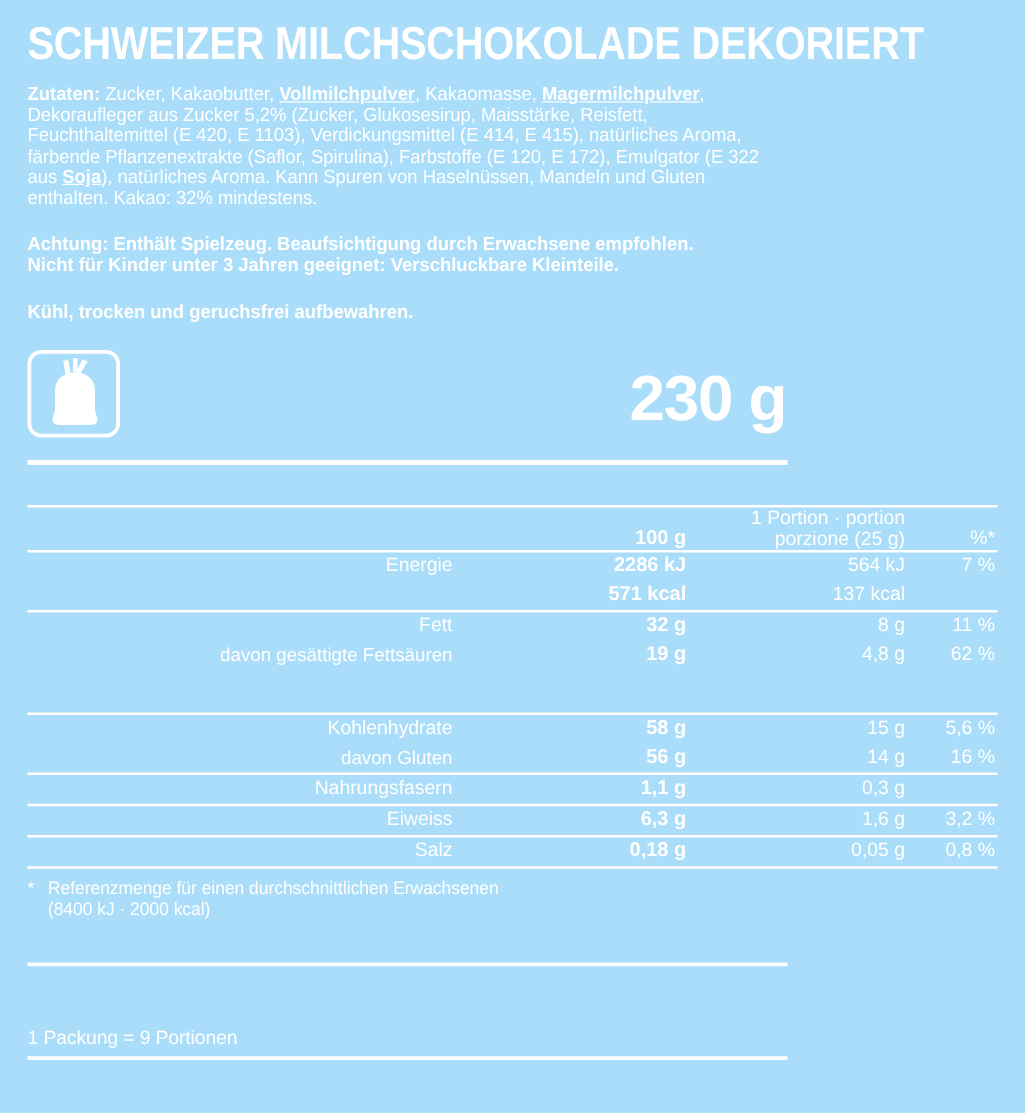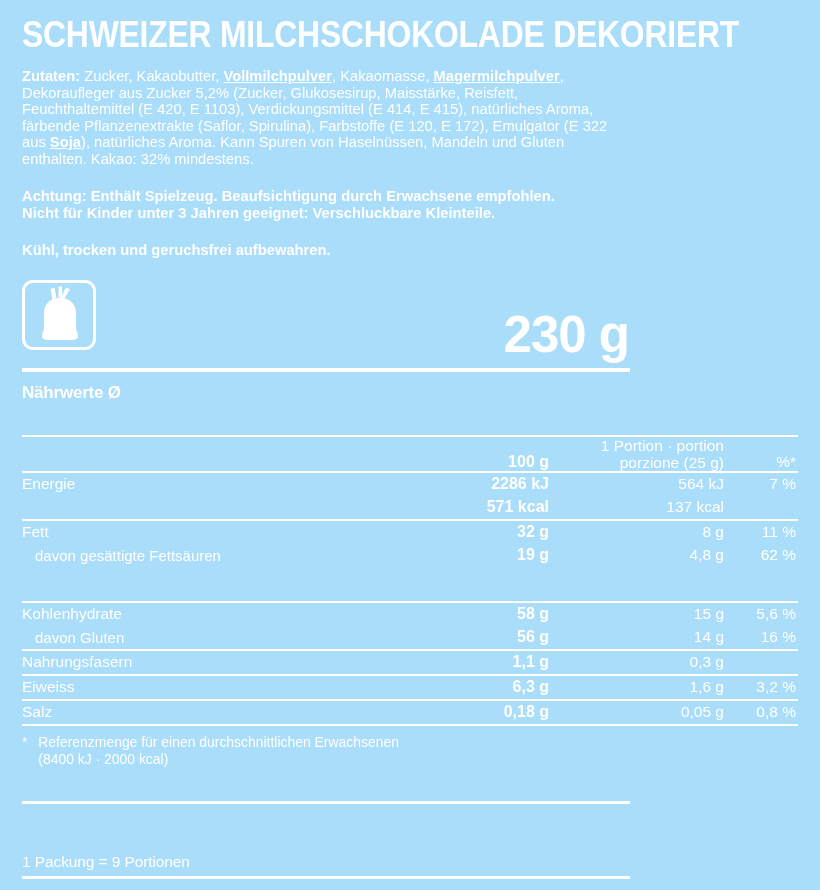--- a/index.html
+++ b/index.html
@@ -86,21 +86,21 @@
   }
   .pack-icon svg { position: absolute; left: 0; top: 0; }
 
   .weight {
     font-size: 51px;
     font-weight: bold;
     line-height: 1;
     letter-spacing: -1px;
     padding-right: 1px;
     position: relative;
-    top: 20px;
+    top: 4px;
   }
 
   
   .rule-thick {
     height: 4px;
     background: #ffffff;
     width: 100%;
   }
   .rule-med {
     height: 3px;
@@ -151,21 +151,21 @@
     line-height: 17px;
     padding-right: 3px;
   }
   .hdr .hpct {
     text-align: right;
     font-size: 15.5px;
     padding-right: 2px;
   }
 
   tr.row td { padding-top: 2px; padding-bottom: 3px; }
-  tr.row td.name { font-size: 15.5px; }
+  tr.row td.name { font-size: 15.5px; text-align: right; }
   tr.row td.name.sub { padding-left: 13px; font-size: 15px; }
   tr.row td.v100 {
     text-align: right;
     font-weight: bold;
     font-size: 16px;
     padding-right: 3px;
   }
   tr.row td.vport {
     text-align: right;
     font-size: 15.5px;
@@ -246,21 +246,20 @@
                    C 17 50 19 48 19 44
                    L 19 30
                    C 19 21 25 15 35 15 Z"></path>
         </g>
       </svg>
     </div>
     <div class="weight">230 g</div>
   </div>
 
   <div class="rule-thick nw-rule"></div>
-  <div class="nw-heading">Nährwerte Ø</div>
 
   <div class="table-wrap">
     <table class="nutri">
       <colgroup>
         <col class="c-name">
           <col class="c-100">
           <col class="c-port">
           <col class="c-pct">
       </colgroup>
       <tbody>

